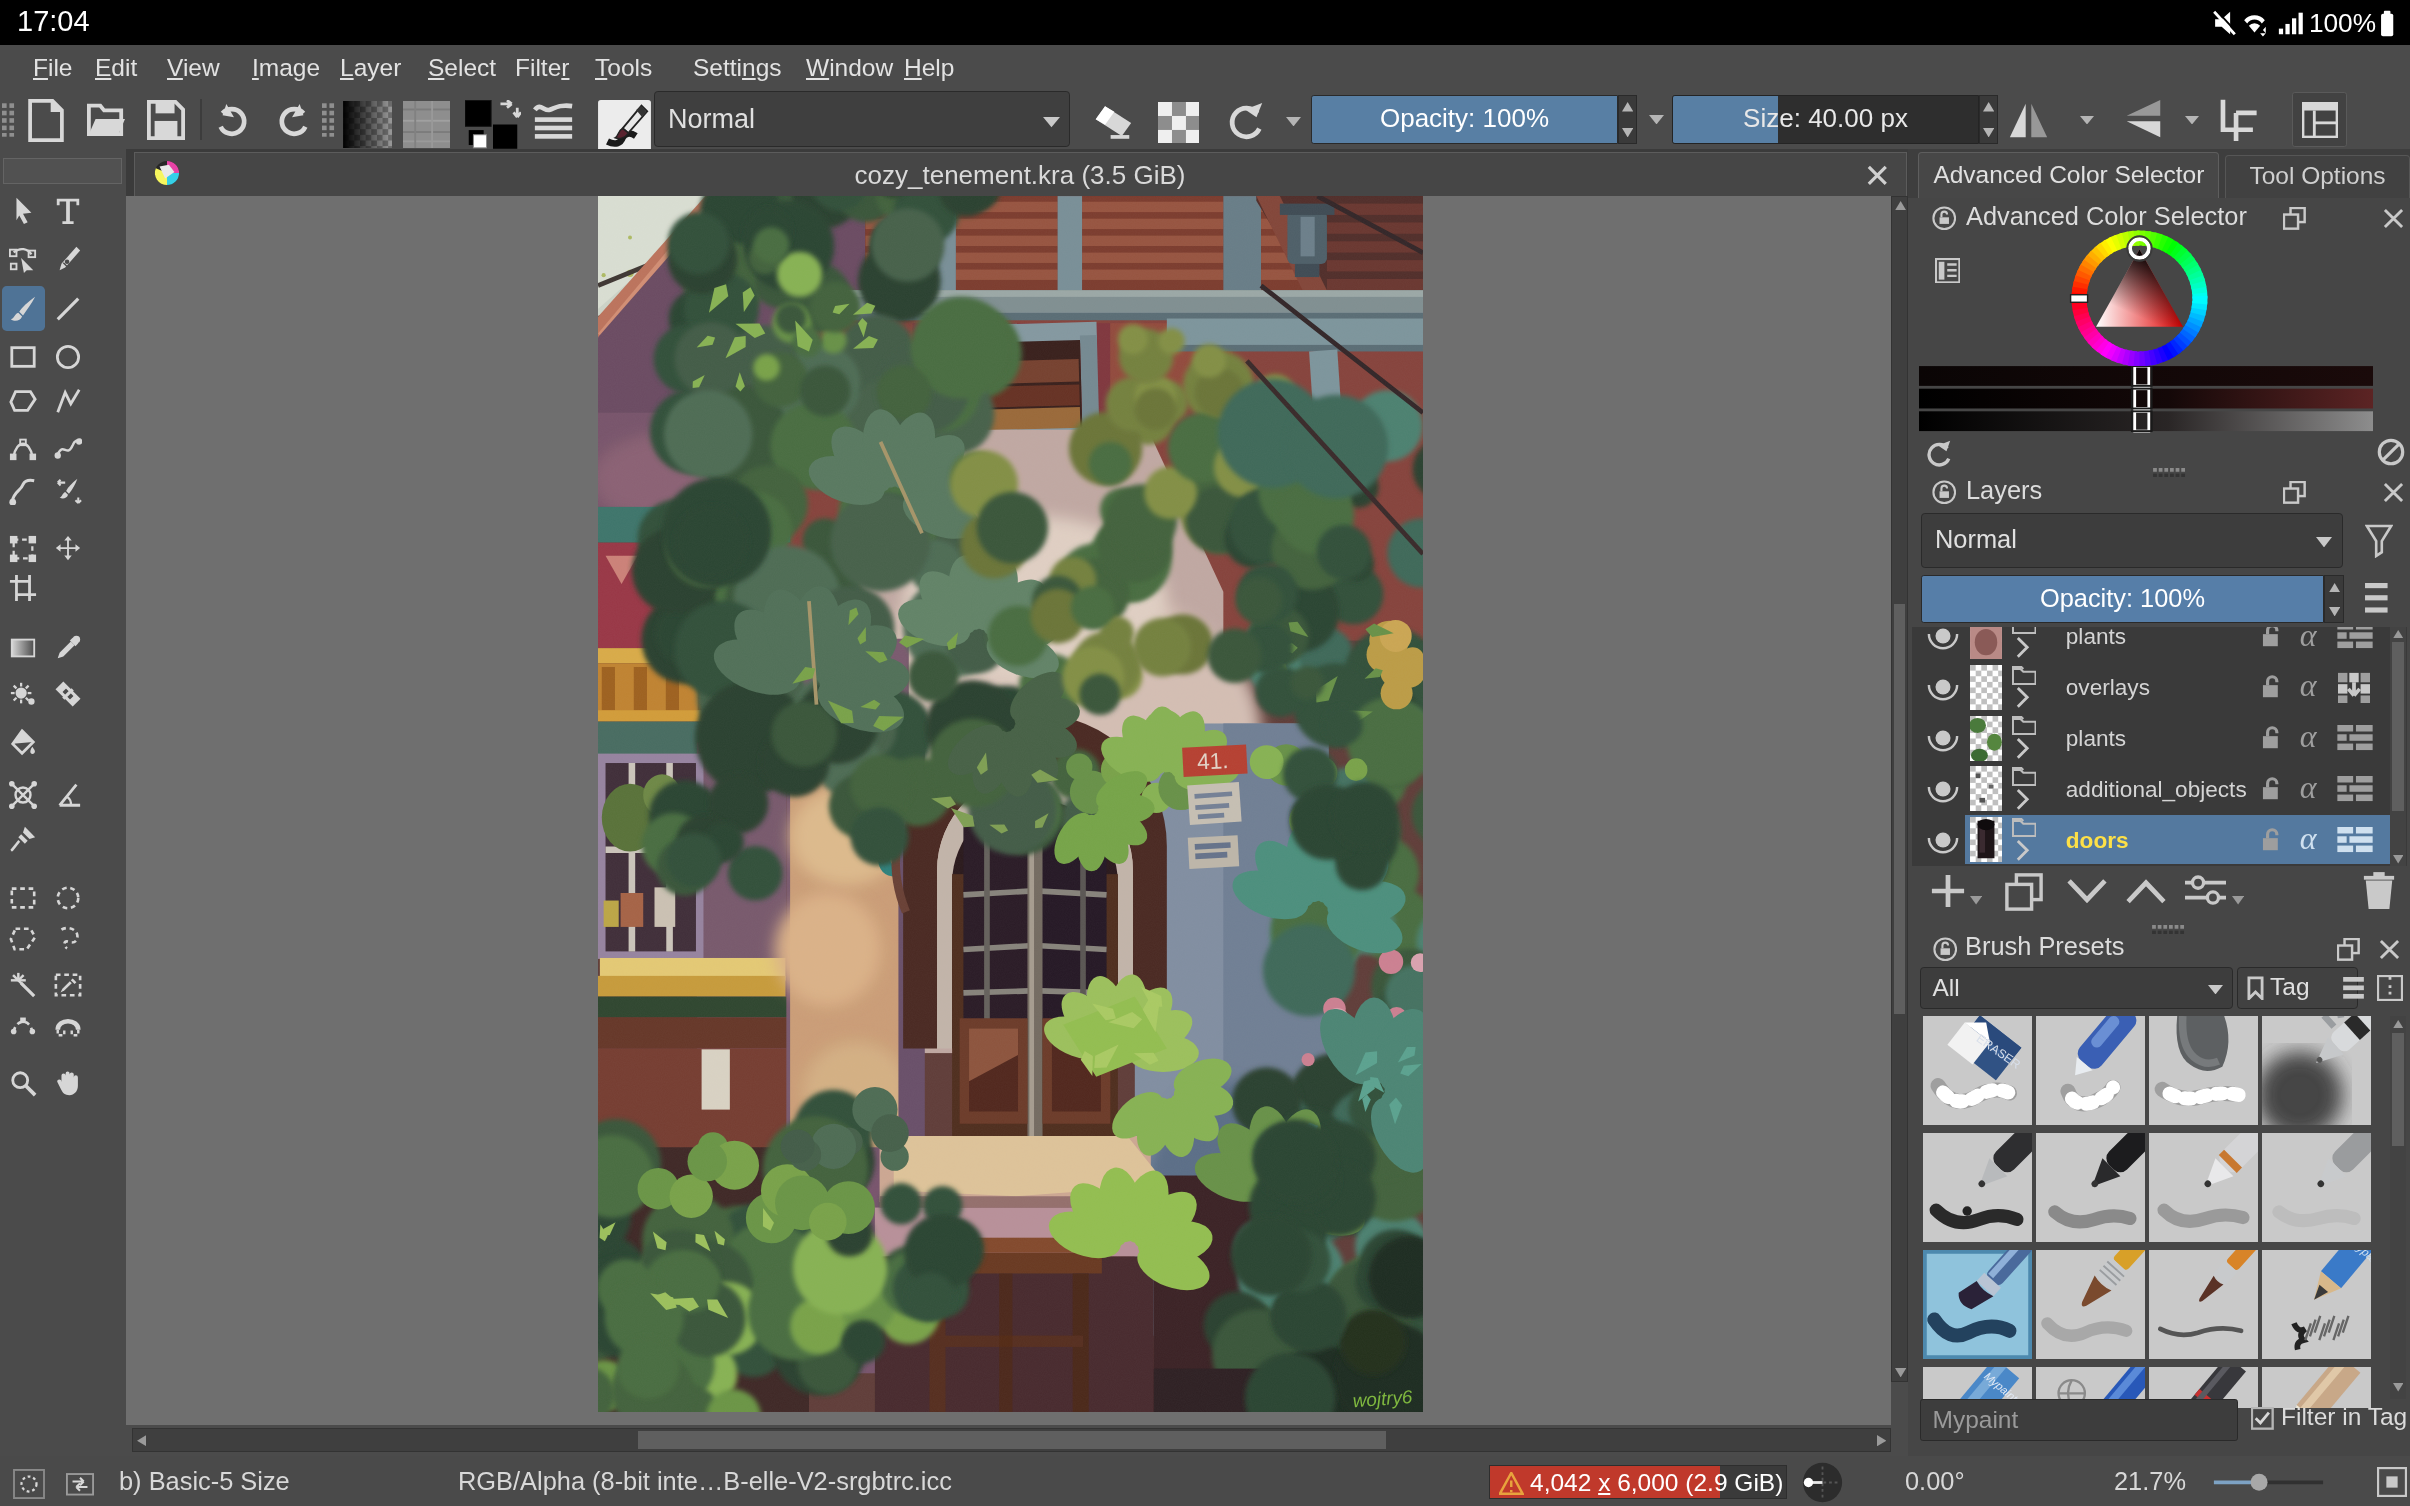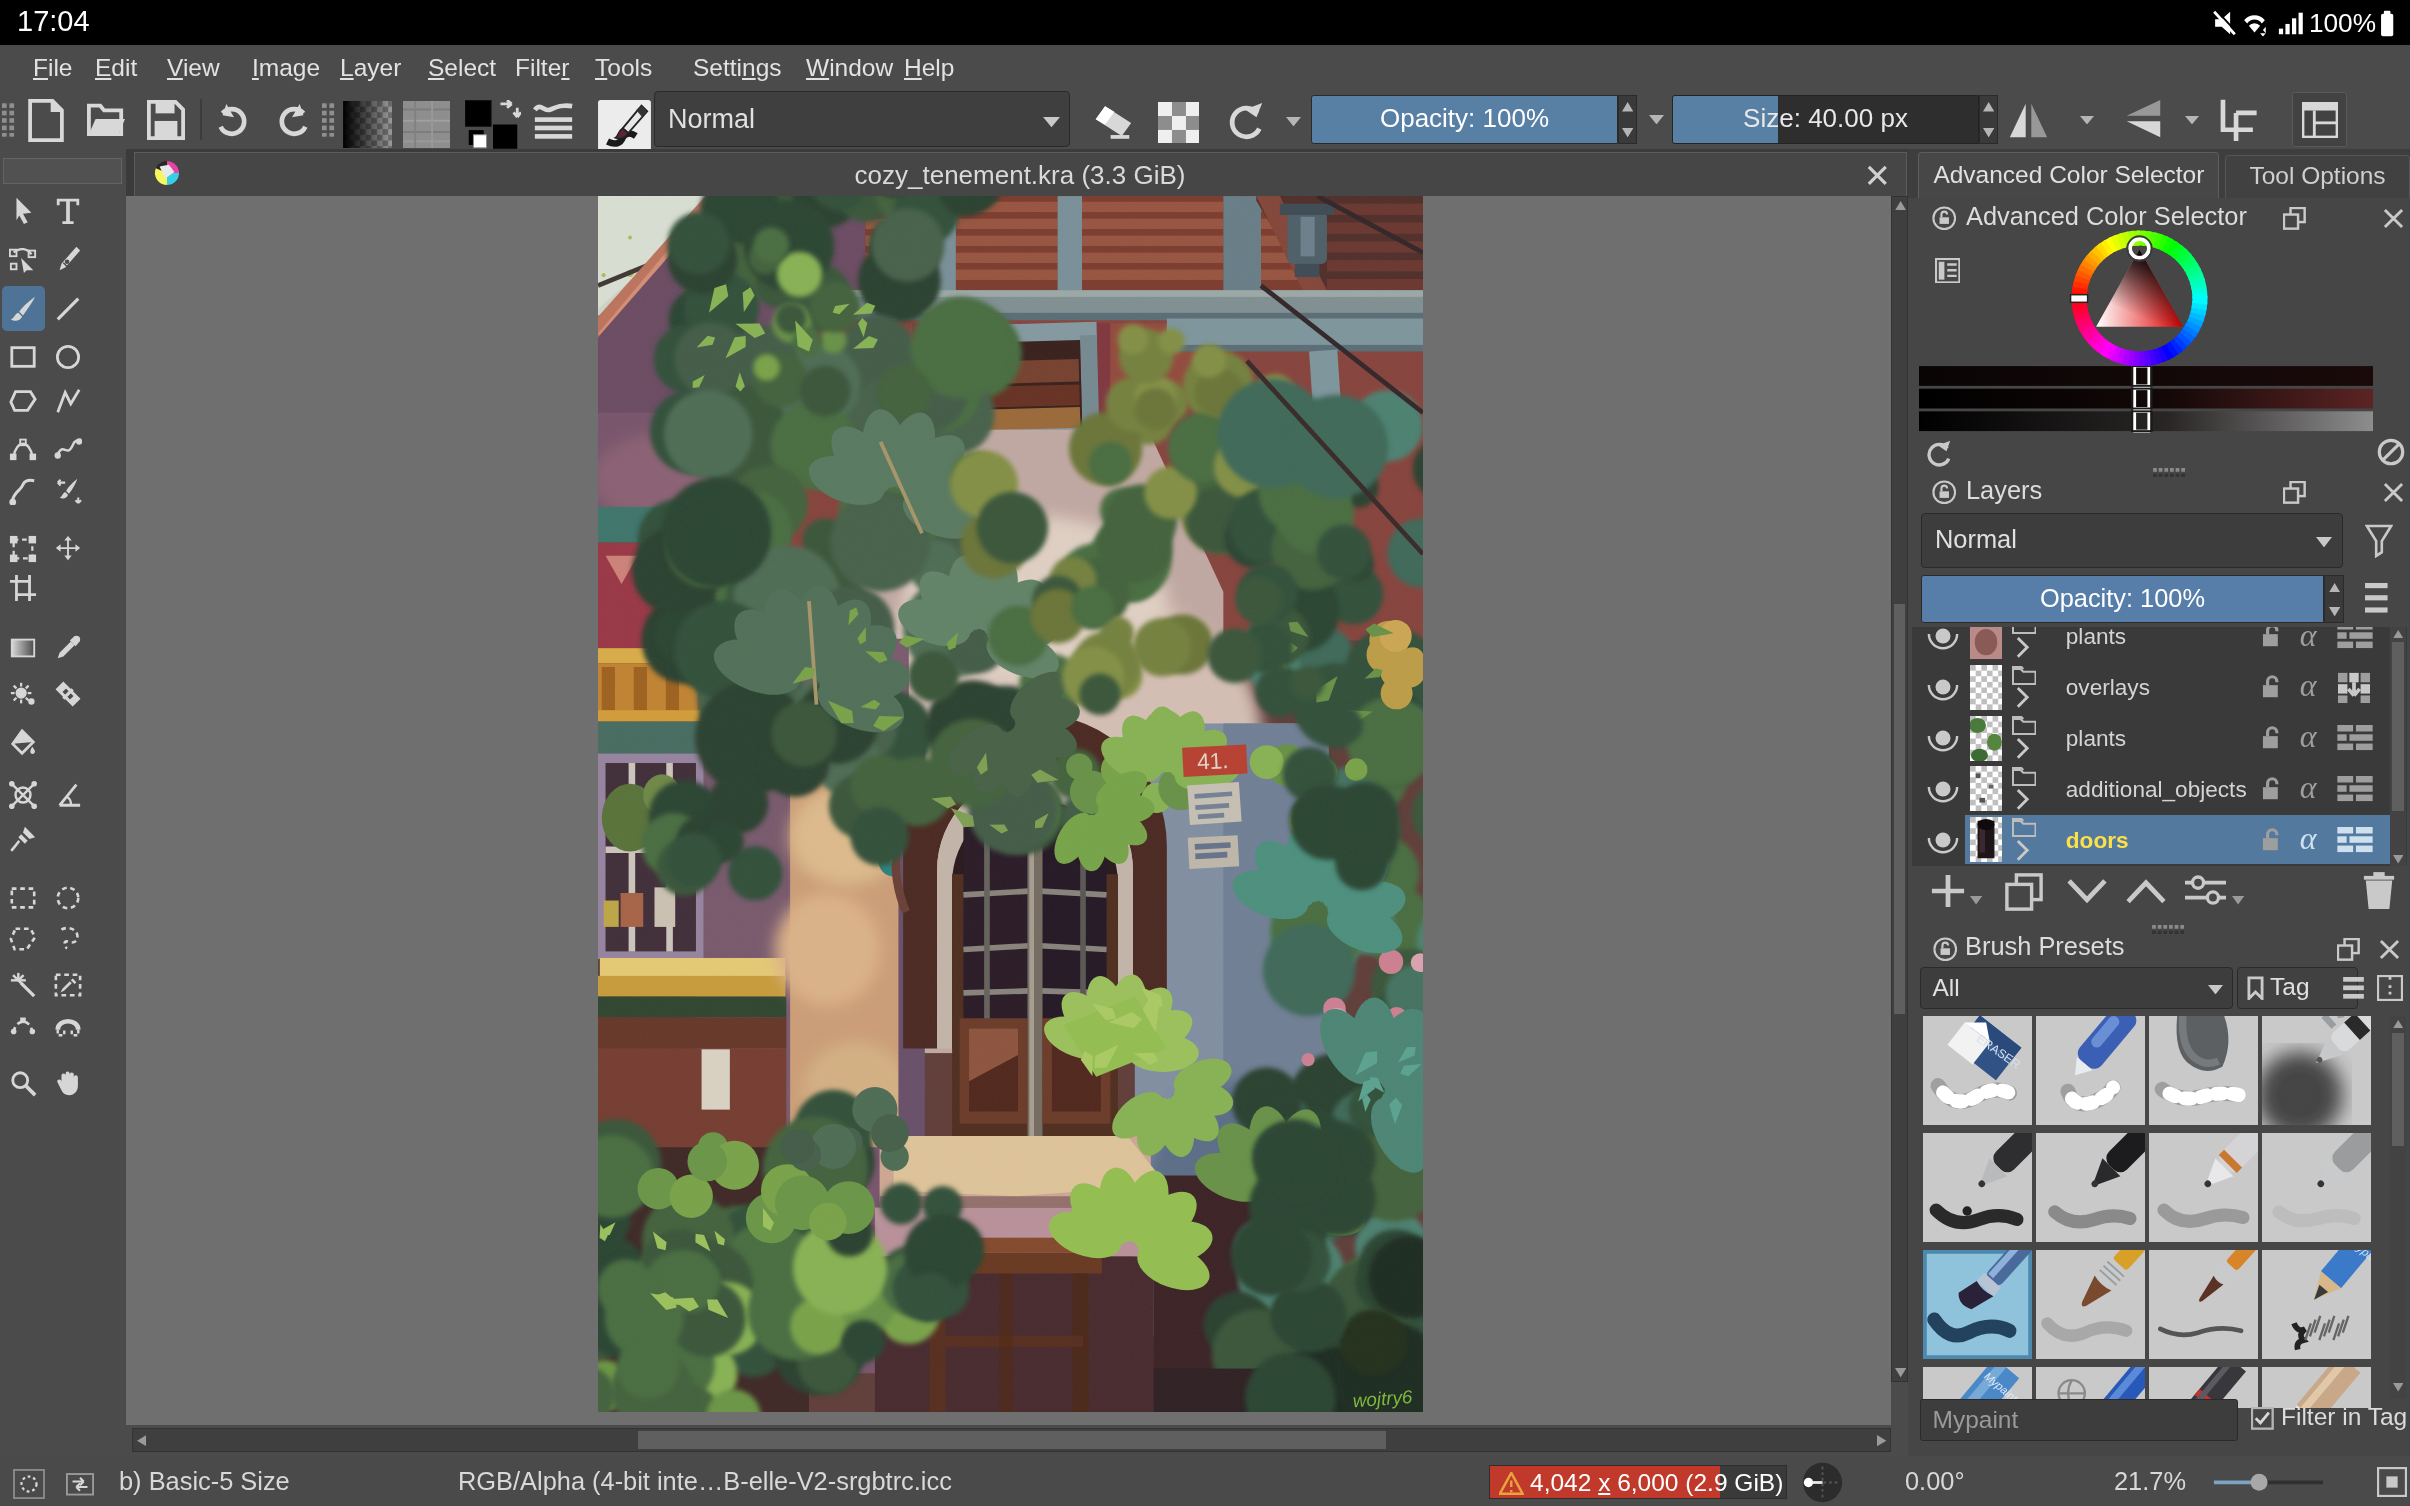--- a/index.html
+++ b/index.html
@@ -474,21 +474,21 @@
 </div>
 <div class="a" style="left:126px;top:149px;width:1782px;height:47px;background:#3b3b3b">
 <div class="a" style="left:7.5px;top:2.8px;width:1773px;height:44px;background:#464646;border:0.9px solid #5c5c5c;border-bottom:none">
 <svg class="a" style="left:19px;top:7.5px" width="26" height="26" viewBox="0 0 28 28">
 <circle cx="14" cy="14" r="13" fill="#262626"></circle>
 <path d="M14 14 L14 1 A13 13 0 0 1 27 14 z" fill="#e743a6"></path>
 <path d="M14 14 L27 14 A13 13 0 0 1 14 27 z" fill="#35d0e7"></path>
 <path d="M14 14 L14 27 A13 13 0 0 1 2 9 z" fill="#f6f65e"></path>
 <path d="M6 7 L16 5 L22 13 L12 20 z" fill="#e8e8e8"></path>
       </svg>
-<div class="a" style="left:0;top:7.5px;width:100%;text-align:center;font-size:26px;color:#d9d9d9">cozy_tenement.kra (3.3 GiB)</div>
+<div class="a" style="left:0;top:7.5px;width:100%;text-align:center;font-size:26px;color:#d9d9d9">cozy_tenement.kra (3.5 GiB)</div>
 <svg class="a" style="left:1731px;top:11.3px" width="22.6" height="22.6" viewBox="0 0 24 24">
         <path d="M3 3 L21 21 M21 3 L3 21" stroke="#d0d0d0" stroke-width="3.4"></path>
       </svg>
 </div>
 </div>
 <div class="a" style="left:126px;top:196px;width:1765px;height:1229px;background:#6f6f6f"></div>
 <svg class="a" style="left:598px;top:196px" width="825" height="1216" viewBox="36 0 876 1291">
     <defs>
       <filter id="sb" x="-30%" y="-30%" width="160%" height="160%">
         <feGaussianBlur stdDeviation="3"></feGaussianBlur>
@@ -2063,21 +2063,21 @@
 <div class="a" style="left:0;top:1456px;width:2411px;height:51px;background:#4a4a4a">
 <svg class="a" style="left:13px;top:13px" width="32" height="30" viewBox="0 0 34 32">
 <rect x="1" y="1" width="32" height="30" fill="none" stroke="#8a8a8a" stroke-width="2"></rect>
 <circle cx="17" cy="16" r="8" fill="none" stroke="#d8d8d8" stroke-width="2.4" stroke-dasharray="3 3"></circle>
     </svg>
 <svg class="a" style="left:66px;top:17px" width="28" height="22.6" viewBox="0 0 30 24">
 <rect x="1" y="1" width="28" height="22" fill="none" stroke="#9a9a9a" stroke-width="2"></rect>
 <path d="M7 9 h12 m0 0 l-4 -4 m4 4 l-4 4 M23 15 h-12 m0 0 l4 -4 m-4 4 l4 4" stroke="#d8d8d8" stroke-width="2.2" fill="none"></path>
     </svg>
 <div class="a" style="left:119px;top:11.3px;font-size:25.4px;color:#d8d8d8">b) Basic-5 Size</div>
-<div class="a" style="left:458px;top:11.3px;font-size:25.4px;color:#d8d8d8">RGB/Alpha (4-bit inte…B-elle-V2-srgbtrc.icc</div>
+<div class="a" style="left:458px;top:11.3px;font-size:25.4px;color:#d8d8d8">RGB/Alpha (8-bit inte…B-elle-V2-srgbtrc.icc</div>
 <div class="a" style="left:1489px;top:9.4px;width:298px;height:34px;background:#3a3a3a;border:0.9px solid #2e2e2e;overflow:hidden">
 <div class="a" style="left:0;top:0;width:230px;height:34px;background:#c0392b"></div>
 <svg class="a" style="left:9.4px;top:5.6px" width="24.5" height="22.6" viewBox="0 0 26 24">
         <path d="M13 1 L25 23 H1 z" fill="none" stroke="#e8a33d" stroke-width="2.6"></path>
         <path d="M13 9 v7 M13 19 v2.6" stroke="#e8a33d" stroke-width="2.6"></path>
       </svg>
 <div class="a" style="left:40px;top:2.8px;font-size:24.5px;color:#fff">4,042 <u>x</u> 6,000 (2.9 GiB)</div>
     </div>
 <svg class="a" style="left:1801px;top:4.7px" width="43" height="43" viewBox="0 0 46 46">
 <circle cx="23" cy="23" r="21" fill="#2c2c2c"></circle>

